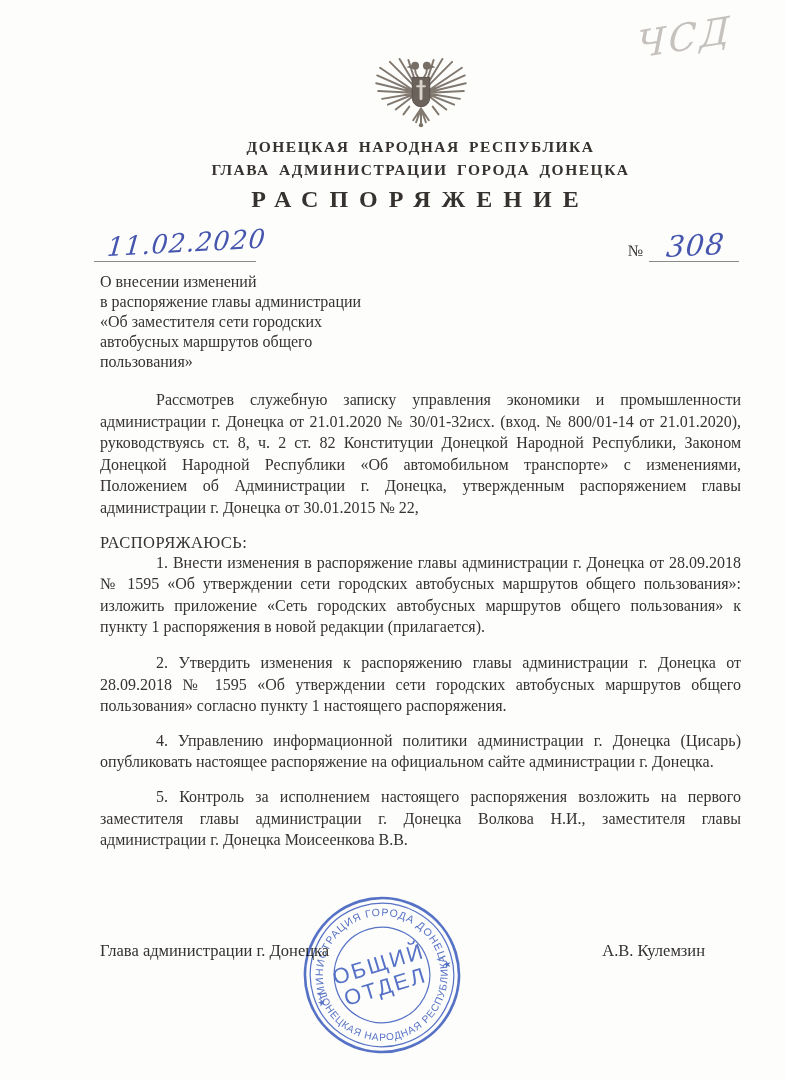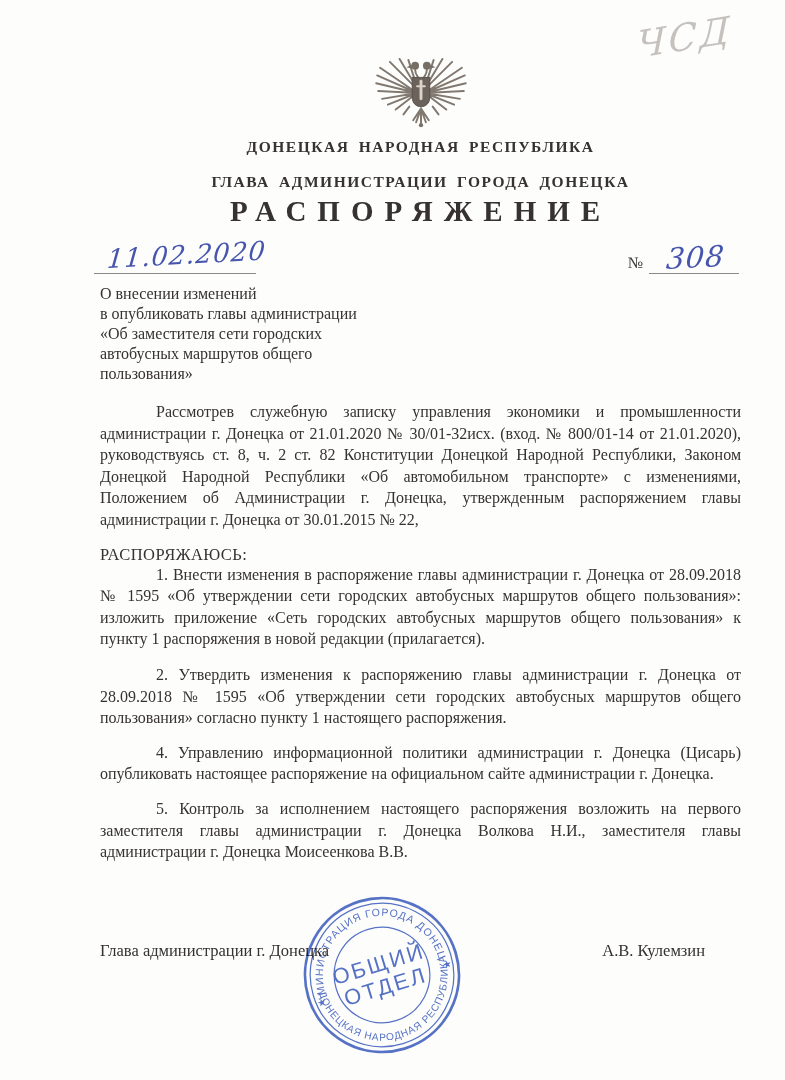--- a/index.html
+++ b/index.html
@@ -7,22 +7,22 @@
     position:relative;width:785px;height:1080px;margin:0 auto;
     background:#fdfdfc;overflow:hidden;
     font-family:"Liberation Serif","DejaVu Serif",serif;
     color:#353230;
   }
   .content{position:absolute;left:100px;right:44px;top:56px;}
   
   .hdr{text-align:center;}
   .emblem{display:block;margin:0 auto;}
   .hdr-line1{margin-top:7px;font-size:15.5px;font-weight:bold;letter-spacing:1.5px;line-height:19px;word-spacing:4px;}
-  .hdr-line2{margin-top:16px;font-size:15.5px;font-weight:bold;letter-spacing:1.5px;line-height:19px;word-spacing:4px;}
-  .doc-type{margin-top:7px;font-size:29px;font-weight:bold;letter-spacing:11px;line-height:27px;}
+  .hdr-line2{margin-top:4px;font-size:15.5px;font-weight:bold;letter-spacing:1.5px;line-height:19px;word-spacing:4px;}
+  .doc-type{margin-top:7px;font-size:24px;font-weight:bold;letter-spacing:11px;line-height:27px;}
   
   .meta-row{margin-top:13px;height:36px;position:relative;}
   .date-block{position:absolute;left:-6px;bottom:0;width:162px;border-bottom:1.6px solid #8a8a88;height:34px;}
   .num-block{position:absolute;right:2px;bottom:0;height:34px;}
   .num-sign{position:absolute;right:96px;bottom:2px;font-size:16px;color:#3c3a37;}
   .num-line{position:absolute;right:0;bottom:0;width:90px;border-bottom:1.6px solid #8a8a88;height:30px;}
   .hand{
     font-family:"DejaVu Serif",serif;font-style:italic;color:#4656ae;
     transform:rotate(-3deg) skewX(-8deg);transform-origin:left bottom;
     letter-spacing:1px;white-space:nowrap;
@@ -99,21 +99,21 @@
       <div class="num-block">
         <span class="num-sign">№</span>
         <span class="num-line">
           <span class="hand hand-num">308</span>
         </span>
       </div>
     </div>
 
     <div class="subject">
       <div>О внесении изменений</div>
-      <div>в опубликовать главы администрации</div>
+      <div>в распоряжение главы администрации</div>
       <div>«Об заместителя сети городских</div>
       <div>автобусных маршрутов общего</div>
       <div>пользования»</div>
     </div>
 
     <p class="para preamble">Рассмотрев служебную записку управления экономики и промышленности администрации г. Донецка от 21.01.2020 № 30/01-32исх. (вход. № 800/01-14 от 21.01.2020), руководствуясь ст. 8, ч. 2 ст. 82 Конституции Донецкой Народной Республики, Законом Донецкой Народной Республики «Об автомобильном транспорте» с изменениями, Положением об Администрации г. Донецка, утвержденным распоряжением главы администрации г. Донецка от 30.01.2015 № 22,</p>
     <p class="para resolve" style="text-indent:0;">РАСПОРЯЖАЮСЬ:</p>
     <p class="para item">1. Внести изменения в распоряжение главы администрации г. Донецка от 28.09.2018 № 1595 «Об утверждении сети городских автобусных маршрутов общего пользования»: изложить приложение «Сеть городских автобусных маршрутов общего пользования» к пункту 1 распоряжения в новой редакции (прилагается).</p>
     <p class="para item" style="margin-top:14px;">2. Утвердить изменения к распоряжению главы администрации г. Донецка от 28.09.2018 № 1595 «Об утверждении сети городских автобусных маршрутов общего пользования» согласно пункту 1  настоящего распоряжения.</p>
     <p class="para item" style="margin-top:13px;">4. Управлению информационной политики администрации г. Донецка (Цисарь) опубликовать настоящее распоряжение на официальном сайте администрации г. Донецка.</p>

